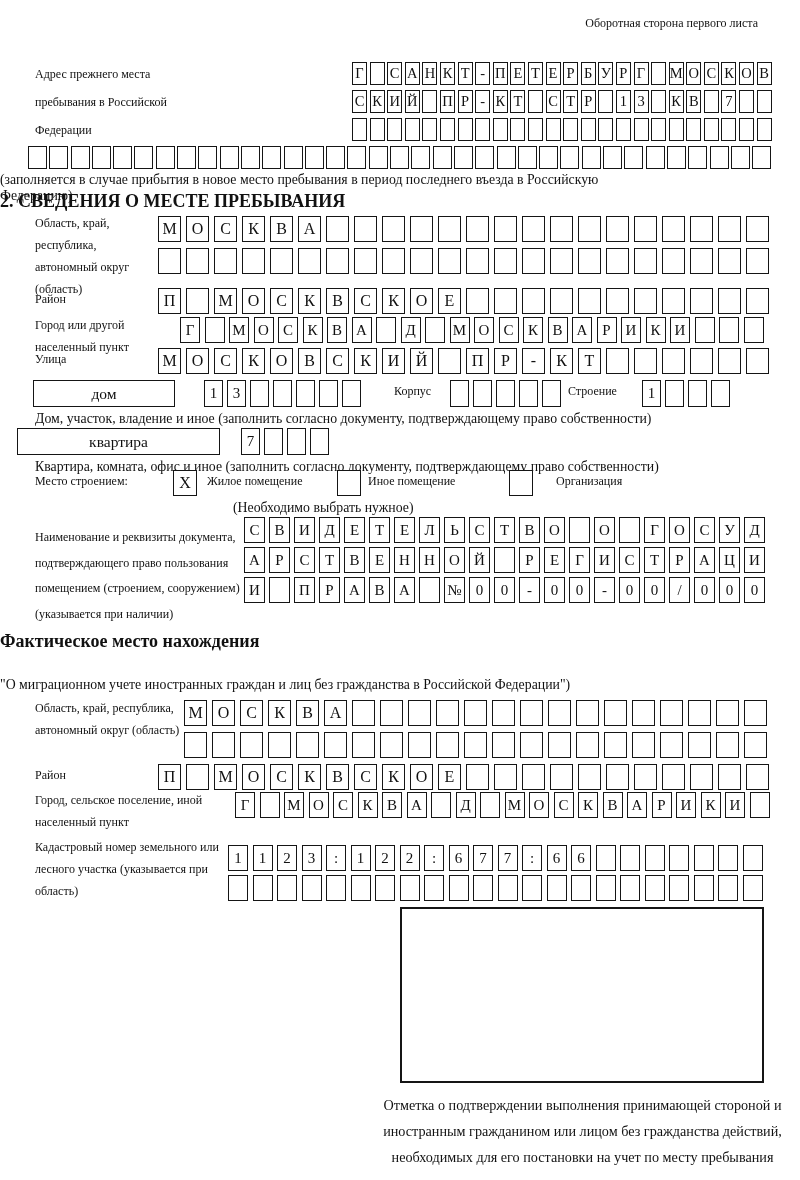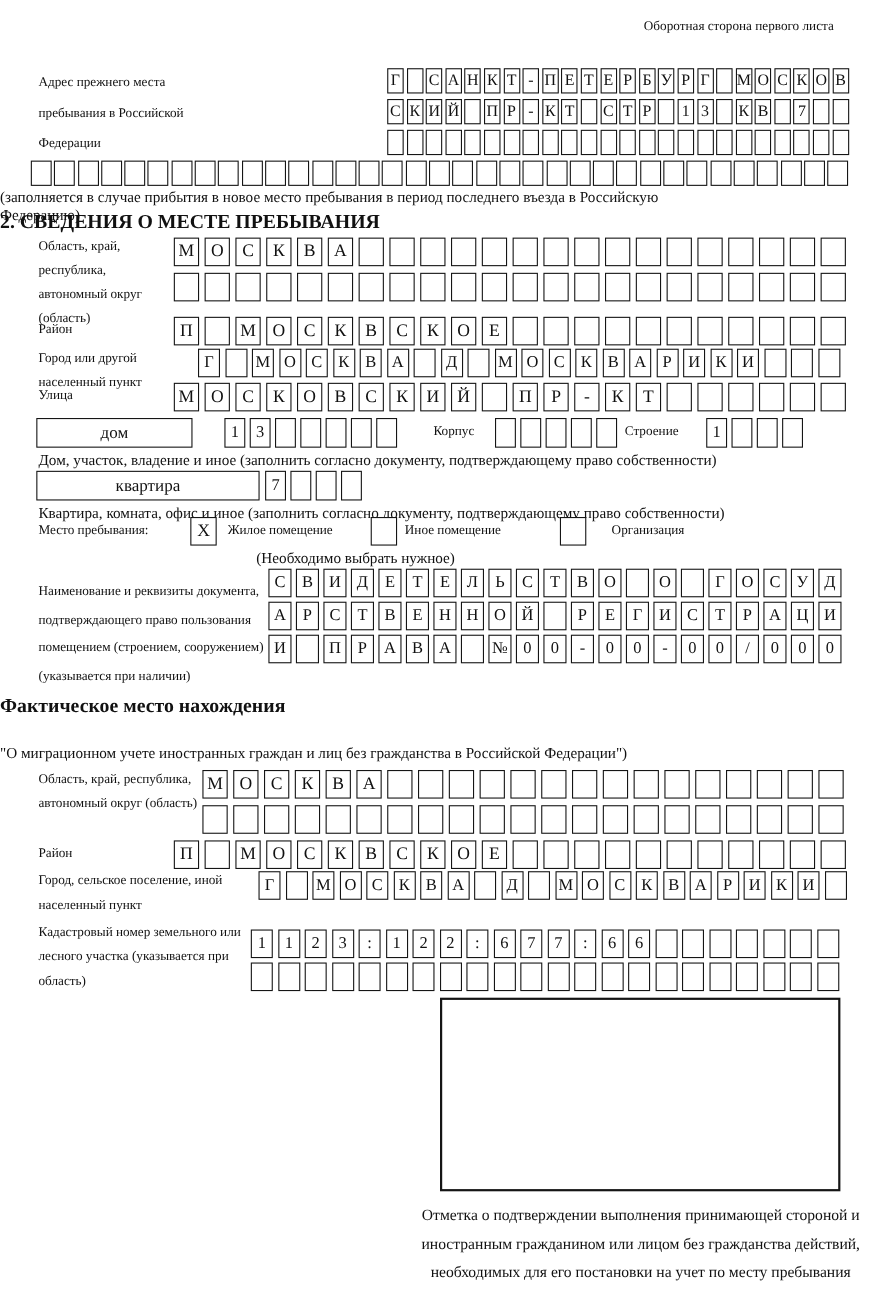--- a/index.html
+++ b/index.html
@@ -303,30 +303,30 @@
     </div>
   <div class="pos lbl" style="left:568px;top:384px;">Строение</div>
   <div class="pos cells sz-h" style="left:642px;top:380px;">
       <span class="cell">1</span>
       <span class="cell"></span>
       <span class="cell"></span>
       <span class="cell"></span>
     </div>
   <div class="pos note" style="left:35px;top:411px;">Дом, участок, владение и иное (заполнить согласно документу, подтверждающему право собственности)</div>
 
-  <div class="pos rect" style="left:33px;top:428px;width:203px;height:27px;">квартира</div>
+  <div class="pos rect" style="left:17px;top:428px;width:203px;height:27px;">квартира</div>
   <div class="pos cells sz-h" style="left:241px;top:428px;">
       <span class="cell">7</span>
       <span class="cell"></span>
       <span class="cell"></span>
       <span class="cell"></span>
     </div>
   <div class="pos note" style="left:35px;top:459px;">Квартира, комната, офис и иное (заполнить согласно документу, подтверждающему право собственности)</div>
 
-  <div class="pos lbl" style="left:35px;top:474px;">Место пребывания:</div>
+  <div class="pos lbl" style="left:35px;top:474px;">Место строением:</div>
   <div class="pos chk" style="left:173px;top:470px;">X</div>
   <div class="pos lbl" style="left:207px;top:474px;">Жилое помещение</div>
   <div class="pos chk" style="left:337px;top:470px;"></div>
   <div class="pos lbl" style="left:368px;top:474px;">Иное помещение</div>
   <div class="pos chk" style="left:509px;top:470px;"></div>
   <div class="pos lbl" style="left:556px;top:474px;">Организация</div>
   <div class="pos note" style="left:233px;top:500px;">(Необходимо выбрать нужное)</div>
 
   <div class="pos lbl" style="left:35px;top:513px;width:215px;line-height:25.5px;margin-top:12px;">Наименование и реквизиты документа, подтверждающего право пользования помещением (строением, сооружением) (указывается при наличии)</div>
   <div class="pos cells sz-e" style="left:244px;top:517px;">

